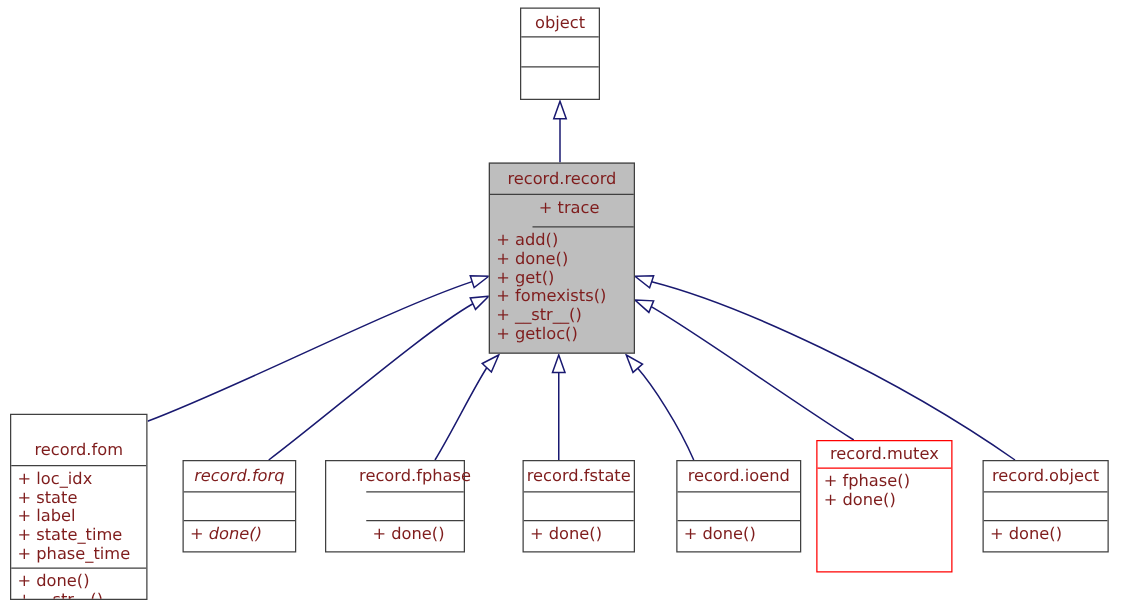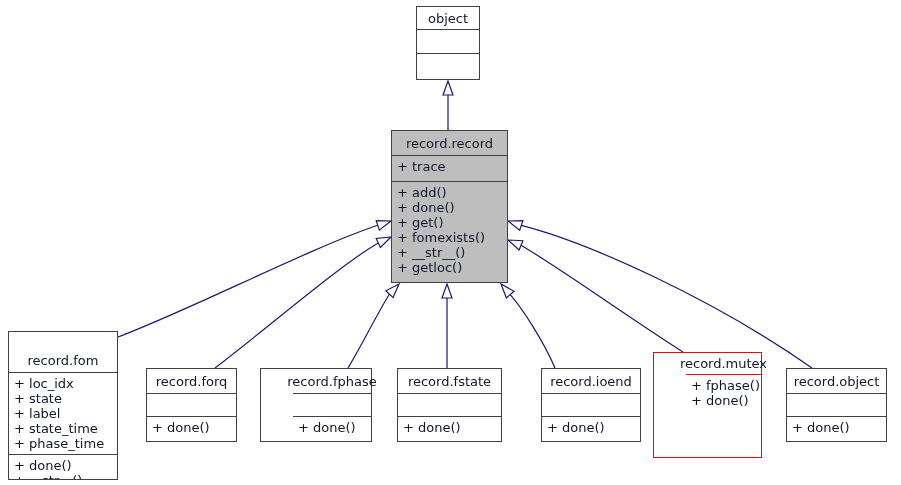--- a/index.html
+++ b/index.html
@@ -1,27 +1,27 @@
 <!DOCTYPE html>
 <html><head>
 <meta charset="utf-8">
 <style>
   html,body{margin:0;padding:0;background:#ffffff;}
   .canvas{
     position:relative;width:901px;height:485px;overflow:hidden;
     font-family:"DejaVu Sans","Liberation Sans",sans-serif;
-    font-size:13px;color:#0f172a;background:#ffffff;
+    font-size:13px;color:#7f1d1d;background:#ffffff;
   }
   svg.edges{position:absolute;left:0;top:0;z-index:1;}
   .class-box{
     position:absolute;z-index:2;display:flex;flex-direction:column;
     background:#ffffff;border:1px solid #404040;box-sizing:border-box;
   }
   .class-box.focus{background:#bebebe;}
-  .class-box.highlight{border-color:#ff0000;padding-left:32px;}
+  .class-box.highlight{border-color:#ff0000;}
   .class-box.highlight .c-title,
   .class-box.highlight .c-comp{border-color:#ff0000;}
   .c-title{
     flex:0 0 auto;display:flex;align-items:center;justify-content:center;
     border-bottom:1px solid #404040;box-sizing:border-box;white-space:nowrap;
   }
   .c-comp{
     flex:0 0 auto;padding:3px 5px;border-bottom:1px solid #404040;
     box-sizing:border-box;overflow:hidden;
   }
@@ -69,21 +69,21 @@
     </svg>
 
   <div class="class-box" style="left:416px;top:6px;width:64px;height:74px;">
     <div class="c-title" style="height:23px;">object</div>
     <div class="c-comp" style="height:24px;"></div>
     <div class="c-comp c-last"></div>
   </div>
 
   <div class="class-box focus" style="left:391px;top:130px;width:117px;height:153px;">
     <div class="c-title" style="height:25px;">record.record</div>
-    <div class="c-comp" style="height:26px;">
+    <div class="c-comp" style="height:26px;margin-left:34px;">
       <div class="c-row">+ trace</div>
     </div>
     <div class="c-comp c-last">
       <div class="c-row">+ add()</div>
       <div class="c-row">+ done()</div>
       <div class="c-row">+ get()</div>
       <div class="c-row">+ fomexists()</div>
       <div class="c-row">+ __str__()</div>
       <div class="c-row">+ getloc()</div>
     </div>
@@ -97,37 +97,37 @@
       <div class="c-row">+ label</div>
       <div class="c-row">+ state_time</div>
       <div class="c-row">+ phase_time</div>
     </div>
     <div class="c-comp c-last">
       <div class="c-row">+ done()</div>
       <div class="c-row">+ __str__()</div>
     </div>
   </div>
 
-  <div class="class-box" style="left:146px;top:368px;width:91px;height:74px;">
+  <div class="class-box" style="left:146px;top:368px;width:91px;height:74px;font-style:italic;">
     <div class="c-title" style="height:25px;">record.forq</div>
     <div class="c-comp" style="height:23px;"></div>
     <div class="c-comp c-last">
       <div class="c-row">+ done()</div>
     </div>
   </div>
 
   <div class="class-box" style="left:260px;top:368px;width:112px;height:74px;padding-left:32px;">
     <div class="c-title" style="height:25px;">record.fphase</div>
     <div class="c-comp" style="height:23px;"></div>
     <div class="c-comp c-last">
       <div class="c-row">+ done()</div>
     </div>
   </div>
 
-  <div class="class-box" style="left:397px;top:368px;width:105px;height:74px;">
+  <div class="class-box" style="left:418px;top:368px;width:90px;height:74px;">
     <div class="c-title" style="height:25px;">record.fstate</div>
     <div class="c-comp" style="height:23px;"></div>
     <div class="c-comp c-last">
       <div class="c-row">+ done()</div>
     </div>
   </div>
 
   <div class="class-box" style="left:541px;top:368px;width:100px;height:74px;">
     <div class="c-title" style="height:25px;">record.ioend</div>
     <div class="c-comp" style="height:23px;"></div>

